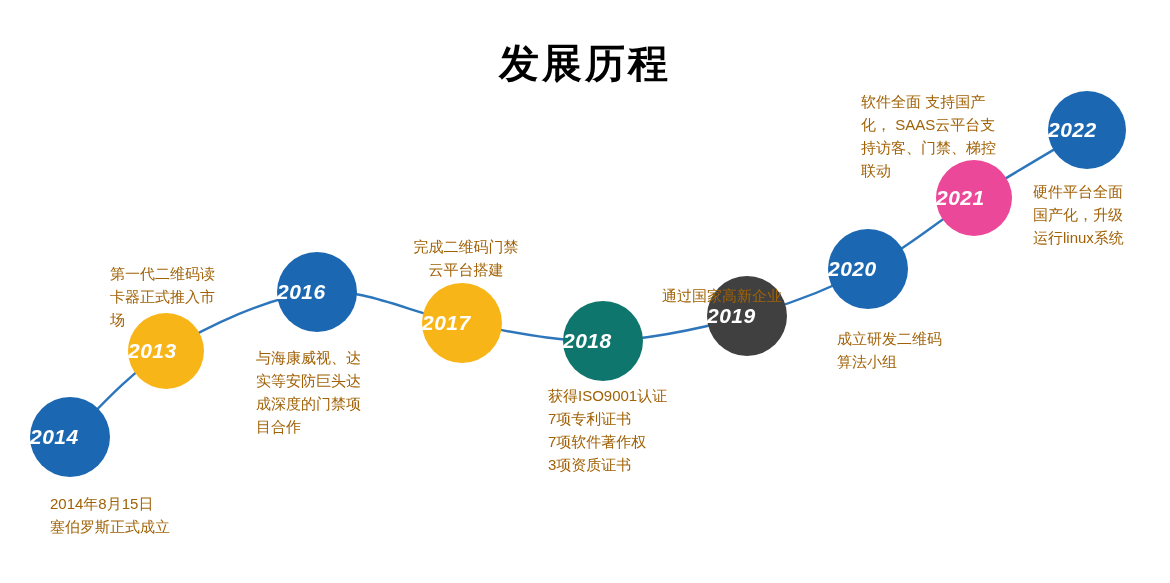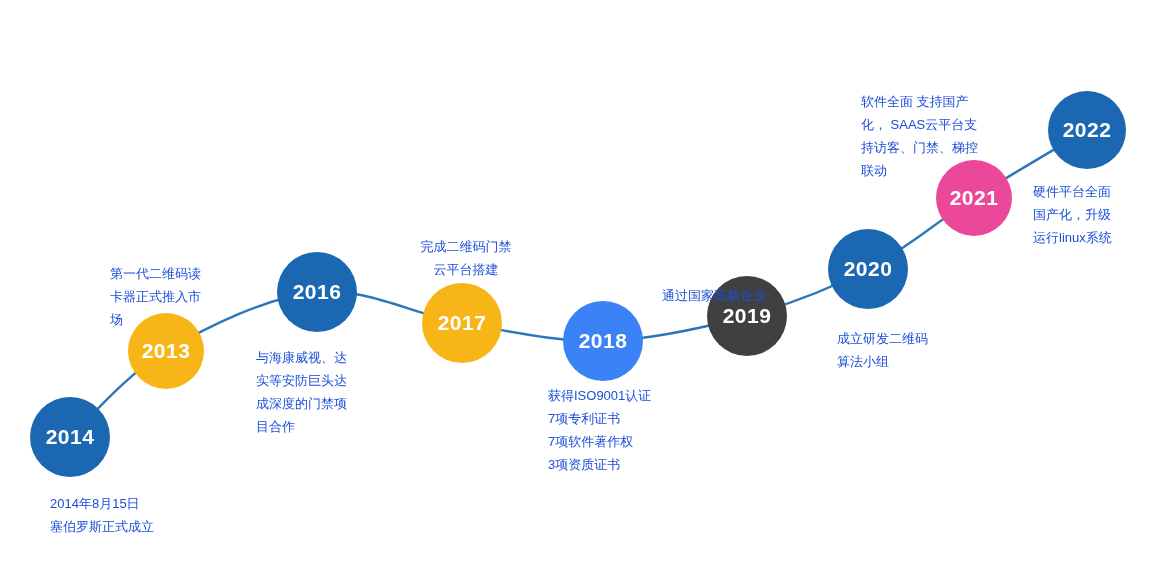--- a/index.html
+++ b/index.html
@@ -32,40 +32,41 @@
     left: 0;
     top: 0;
     width: 1170px;
     height: 583px;
   }
   .node {
     position: absolute;
     border-radius: 50%;
     display: flex;
     align-items: center;
-    justify-content: center;
+    font-style: italic;
   }
   .node .year {
     color: #ffffff;
     font-weight: bold;
     font-size: 21px;
     letter-spacing: 0.5px;
   }
   .milestone-label {
     position: absolute;
-    font-size: 13px;
+    font-size: 15px;
     line-height: 23px;
-    color: #1d4ed8;
+    color: #a16207;
     white-space: pre-line;
   }
 </style>
 </head>
 <body>
 
 <div class="canvas">
+  <h1 class="page-title">发展历程</h1>
   <svg class="curve-svg" viewBox="0 0 1170 583" xmlns="http://www.w3.org/2000/svg" aria-hidden="true">
     <path id="timeline-path" fill="none" stroke-width="2.4" d="M 70 437 C 86.0 422.7, 124.8 375.2, 166 351 C 207.2 326.8, 267.7 296.7, 317 292 C 366.3 287.3, 414.3 314.8, 462 323 C 509.7 331.2, 555.5 342.2, 603 341 C 650.5 339.8, 702.8 328.0, 747 316 C 791.2 304.0, 830.2 288.7, 868 269 C 905.8 249.3, 937.5 221.2, 974 198 C 1010.5 174.8, 1068.2 141.3, 1087 130" stroke="#2d76bb"></path>
   </svg>
   <div id="nodes">
       <div class="node" style="left: 30px; top: 397px; width: 80px; height: 80px; background: rgb(27, 103, 177);">
         <span class="year">2014</span>
       </div>
       <div class="milestone-label" style="left: 18px; top: 492px; width: 200px; text-align: left; margin-left: 32px;">2014年8月15日
 塞伯罗斯正式成立</div>
       <div class="node" style="left: 128px; top: 313px; width: 76px; height: 76px; background: rgb(248, 181, 23);">
@@ -79,21 +80,21 @@
       </div>
       <div class="milestone-label" style="left: 256px; top: 346px; width: 170px; text-align: left;">与海康威视、达
 实等安防巨头达
 成深度的门禁项
 目合作</div>
       <div class="node" style="left: 422px; top: 283px; width: 80px; height: 80px; background: rgb(248, 181, 23);">
         <span class="year">2017</span>
       </div>
       <div class="milestone-label" style="left: 396px; top: 235px; width: 140px; text-align: center;">完成二维码门禁
 云平台搭建</div>
-      <div class="node" style="left: 563px; top: 301px; width: 80px; height: 80px; background: #3b82f6;">
+      <div class="node" style="left: 563px; top: 301px; width: 80px; height: 80px; background: #0f766e;">
         <span class="year">2018</span>
       </div>
       <div class="milestone-label" style="left: 548px; top: 384px; width: 180px; text-align: left;">获得ISO9001认证
 7项专利证书
 7项软件著作权
 3项资质证书</div>
       <div class="node" style="left: 707px; top: 276px; width: 80px; height: 80px; background: #404040;">
         <span class="year">2019</span>
       </div>
       <div class="milestone-label" style="left: 662px; top: 252px; width: 170px; text-align: left; margin-top: 32px;">通过国家高新企业</div>

